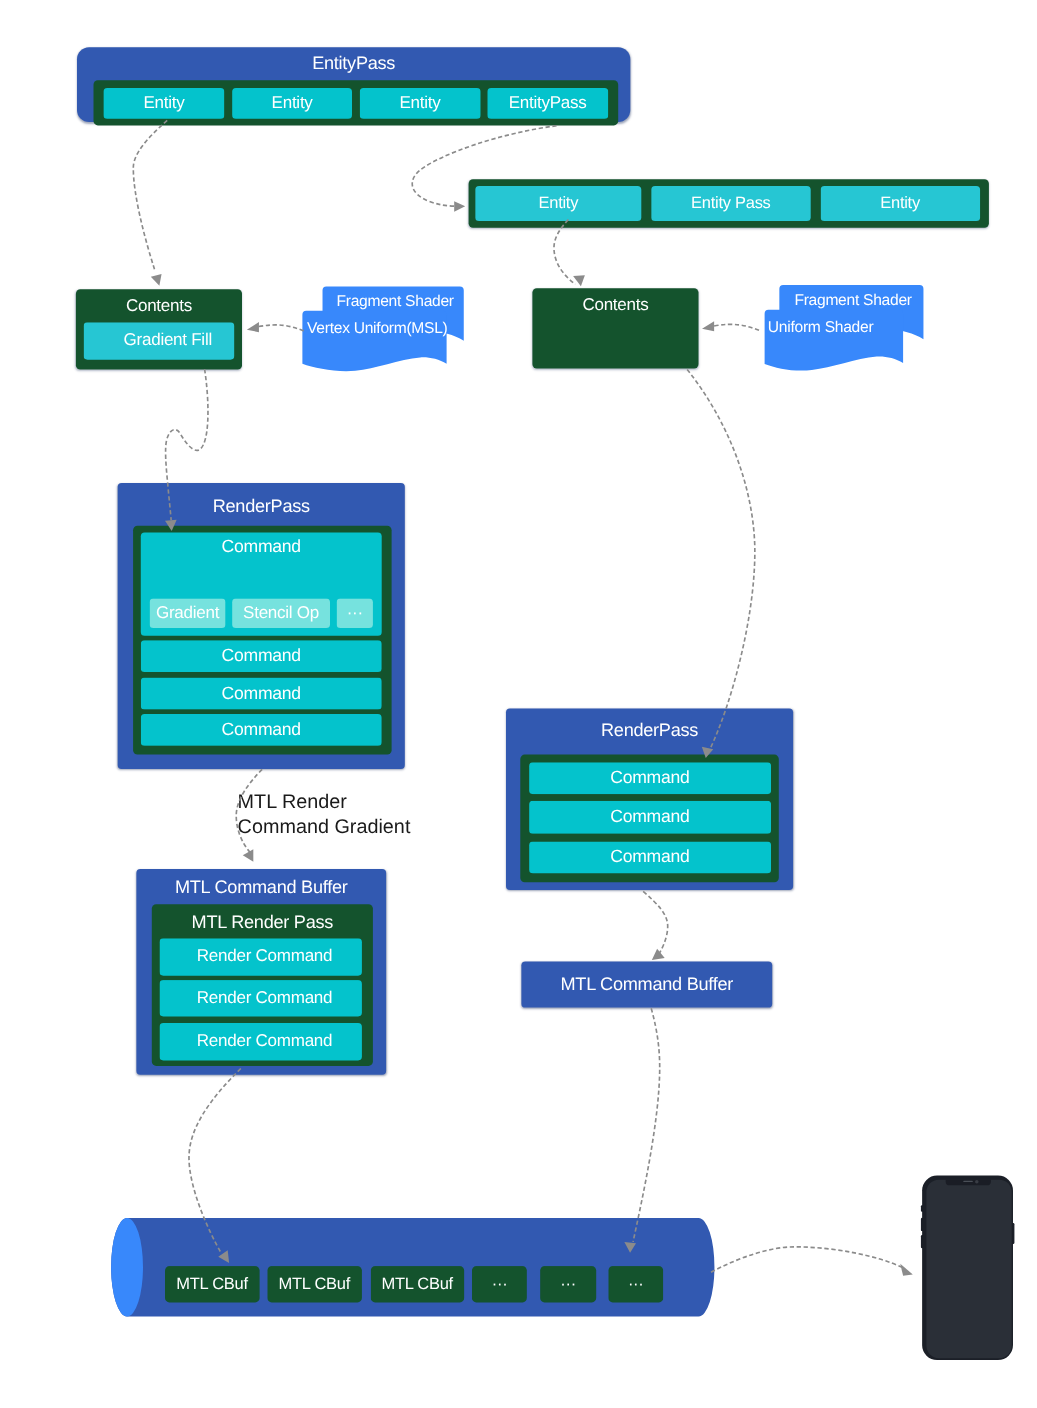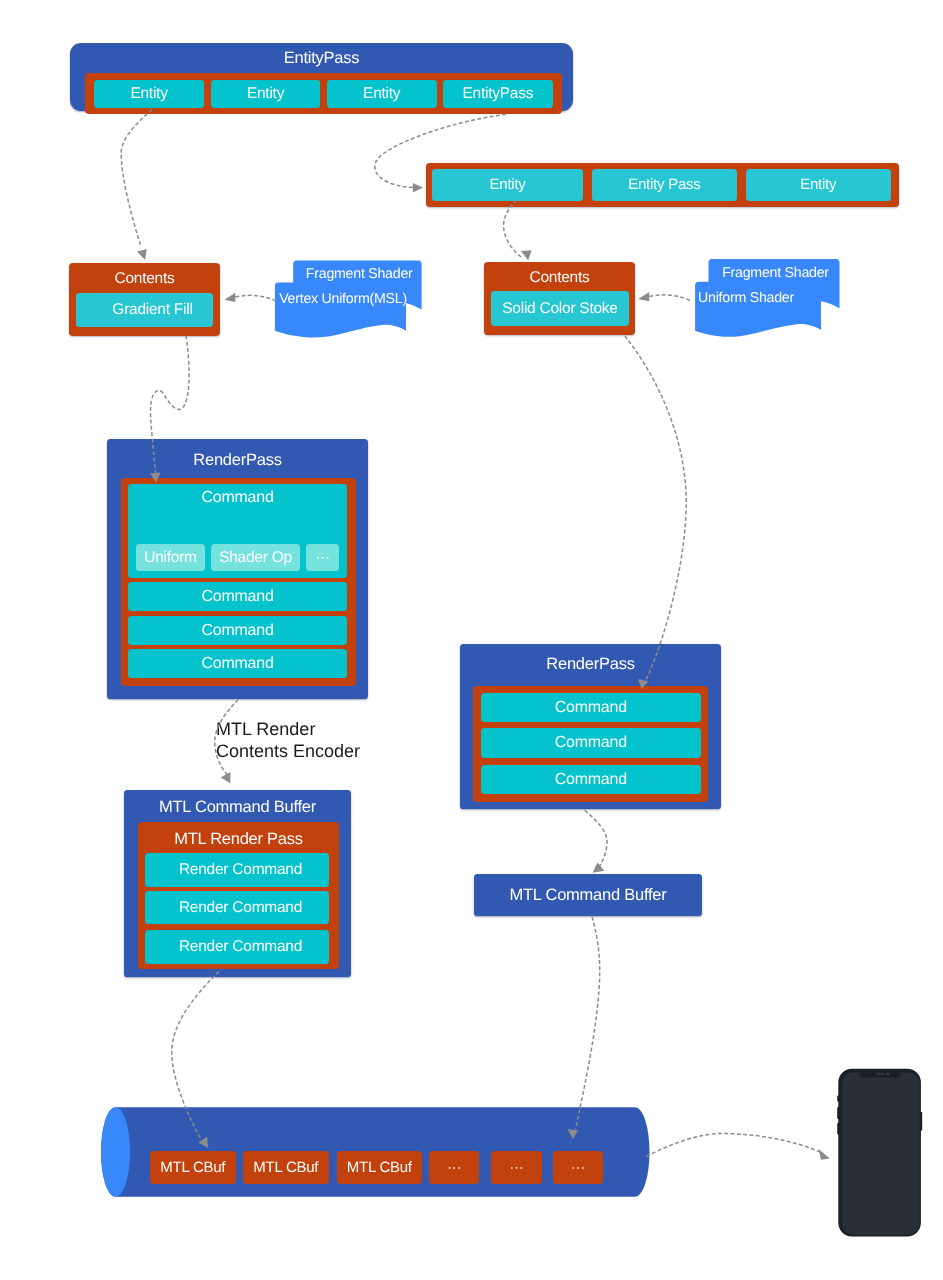--- a/index.html
+++ b/index.html
@@ -6,21 +6,21 @@
   html,body{margin:0;padding:0;background:#ffffff;}
   body{width:943px;height:1280px;position:relative;overflow:hidden;
        font-family:"Liberation Sans",sans-serif;
        -webkit-font-smoothing:antialiased;text-rendering:geometricPrecision;}
   #stage{position:absolute;left:0;top:0;width:943px;height:1280px;background:#fff;}
   .n{position:absolute;box-sizing:border-box;}
   .t{color:#fff;text-align:center;white-space:nowrap;will-change:transform;transform:translateZ(0);
      display:flex;align-items:center;justify-content:center;
      letter-spacing:-0.25px;}
   .dark{background:#3259B1;border-radius:3.6px;box-shadow:0 1px 2px rgba(10,30,80,.40);}
-  .blue{background:#c2410c;border-radius:4px;}
+  .blue{background:#14532d;border-radius:4px;}
   .teal{background:#04C3CC;border-radius:3.5px;}
   .teal2{background:#26C6D3;border-radius:3.5px;}
   .pale{background:#76E2DE;border-radius:3.5px;}
   svg#arrows{position:absolute;left:0;top:0;width:943px;height:1280px;overflow:visible;z-index:50;pointer-events:none;}
 </style>
 </head>
 <body>
 
 <div id="stage">
 
@@ -81,21 +81,20 @@
     <div class="n teal2 t" style="left:320.9px;top:6.2px;width:144.5px;height:31.7px;font-size:15px;padding-bottom:1.5px;">Entity</div>
   </div>
 
   <div class="n blue" style="left:69px;top:263px;width:151px;height:73px;border-radius:4px;box-shadow:0 1px 2px rgba(10,30,80,.30);">
     <div class="t" style="position:absolute;left:0;top:4px;width:151px;height:23px;font-size:15.5px;">Contents</div>
     <div class="n teal2 t" style="left:7px;top:29.5px;width:137px;height:34px;font-size:15.5px;padding-left:16px;">Gradient Fill</div>
   </div>
 
   <div class="n blue" style="left:483.5px;top:262px;width:151px;height:73px;border-radius:4px;box-shadow:0 1px 2px rgba(10,30,80,.30);">
     <div class="t" style="position:absolute;left:0;top:4px;width:151px;height:23px;font-size:15.5px;">Contents</div>
-    <div class="n teal2 t" style="left:7px;top:28.5px;width:138px;height:35px;font-size:15.5px;">Solid Color Stoke</div>
   </div>
 
   <div class="n" style="left:270px;top:255px;width:160px;height:90px;">
     <svg width="160" height="90" style="position:absolute;left:0;top:0;overflow:visible;">
       <g>
         <path d="M26.7,5.4 H148.1 A3.5,3.5 0 0 1 151.6,8.9
                  V54.8
                  C141,47.8 126,45.0 113,46.5
                  C93,48.8 72,52.0 54,51.5
                  C42,51.2 31,50.0 23.2,48.6
@@ -135,43 +134,43 @@
     </svg>
     <div class="t" style="position:absolute;left:30.4px;top:5.6px;width:131px;height:23px;font-size:14.2px;">Fragment Shader</div>
     <div class="t" style="position:absolute;left:13.3px;top:30.5px;width:106px;height:23px;font-size:14.2px;">Uniform Shader</div>
   </div>
 
   <div class="n dark" style="left:106.5px;top:439px;width:261px;height:260px;">
     <div class="t" style="position:absolute;left:0;top:8.7px;width:261px;height:24px;font-size:16.5px;">RenderPass</div>
     <div class="n blue" style="left:14px;top:39px;width:235px;height:208px;border-radius:4px;">
       <div class="n teal" style="left:7.5px;top:6px;width:219px;height:94px;">
         <div class="t" style="position:absolute;left:0;top:2px;width:219px;height:23px;font-size:16px;">Command</div>
-        <div class="n pale t" style="left:8px;top:59.5px;width:69px;height:27px;font-size:15.5px;color:#fff;">Uniform</div>
-        <div class="n pale t" style="left:83px;top:59.5px;width:89px;height:27px;font-size:15.5px;color:#fff;">Shader Op</div>
+        <div class="n pale t" style="left:8px;top:59.5px;width:69px;height:27px;font-size:15.5px;color:#fff;">Gradient</div>
+        <div class="n pale t" style="left:83px;top:59.5px;width:89px;height:27px;font-size:15.5px;color:#fff;">Stencil Op</div>
         <div class="n pale t" style="left:177.5px;top:59.5px;width:33px;height:27px;font-size:15.5px;color:#fff;">···</div>
       </div>
       <div class="n teal t" style="left:7.5px;top:104px;width:219px;height:29px;font-size:16px;">Command</div>
       <div class="n teal t" style="left:7.5px;top:137.5px;width:219px;height:29px;font-size:16px;">Command</div>
       <div class="n teal t" style="left:7.5px;top:170.5px;width:219px;height:29px;font-size:16px;">Command</div>
     </div>
   </div>
 
   <div class="n dark" style="left:459.5px;top:644px;width:261px;height:165px;">
     <div class="t" style="position:absolute;left:0;top:8px;width:261px;height:24px;font-size:16.5px;">RenderPass</div>
     <div class="n blue" style="left:13px;top:41.5px;width:235px;height:116px;border-radius:4px;">
       <div class="n teal t" style="left:8.1px;top:7.2px;width:219.5px;height:29.1px;font-size:16px;">Command</div>
       <div class="n teal t" style="left:8.1px;top:42.9px;width:219.5px;height:30.0px;font-size:16px;">Command</div>
       <div class="n teal t" style="left:8.1px;top:79.3px;width:219.5px;height:29.1px;font-size:16px;">Command</div>
     </div>
   </div>
 
   <div class="n" style="left:216px;top:718px;width:160px;height:48px;color:#1a1a1a;
               font-size:18px;line-height:22px;transform:translateZ(0);">
     <div>MTL Render</div>
-    <div>Contents Encoder</div>
+    <div>Command Gradient</div>
   </div>
 
   <div class="n dark" style="left:124px;top:789.5px;width:227px;height:187px;">
     <div class="t" style="position:absolute;left:0;top:5px;width:227px;height:24px;font-size:16.5px;">MTL Command Buffer</div>
     <div class="n blue" style="left:13.5px;top:32.5px;width:201px;height:147px;border-radius:4px;">
       <div class="t" style="position:absolute;left:0;top:5px;width:201px;height:24px;font-size:16.5px;">MTL Render Pass</div>
       <div class="n teal t" style="left:7.7px;top:31.1px;padding-left:7px;width:184px;height:33.5px;font-size:15.5px;">Render Command</div>
       <div class="n teal t" style="left:7.7px;top:69.2px;padding-left:7px;width:184px;height:33.2px;font-size:15.5px;">Render Command</div>
       <div class="n teal t" style="left:7.7px;top:107.5px;padding-left:7px;width:184px;height:33.7px;font-size:15.5px;">Render Command</div>
     </div>

